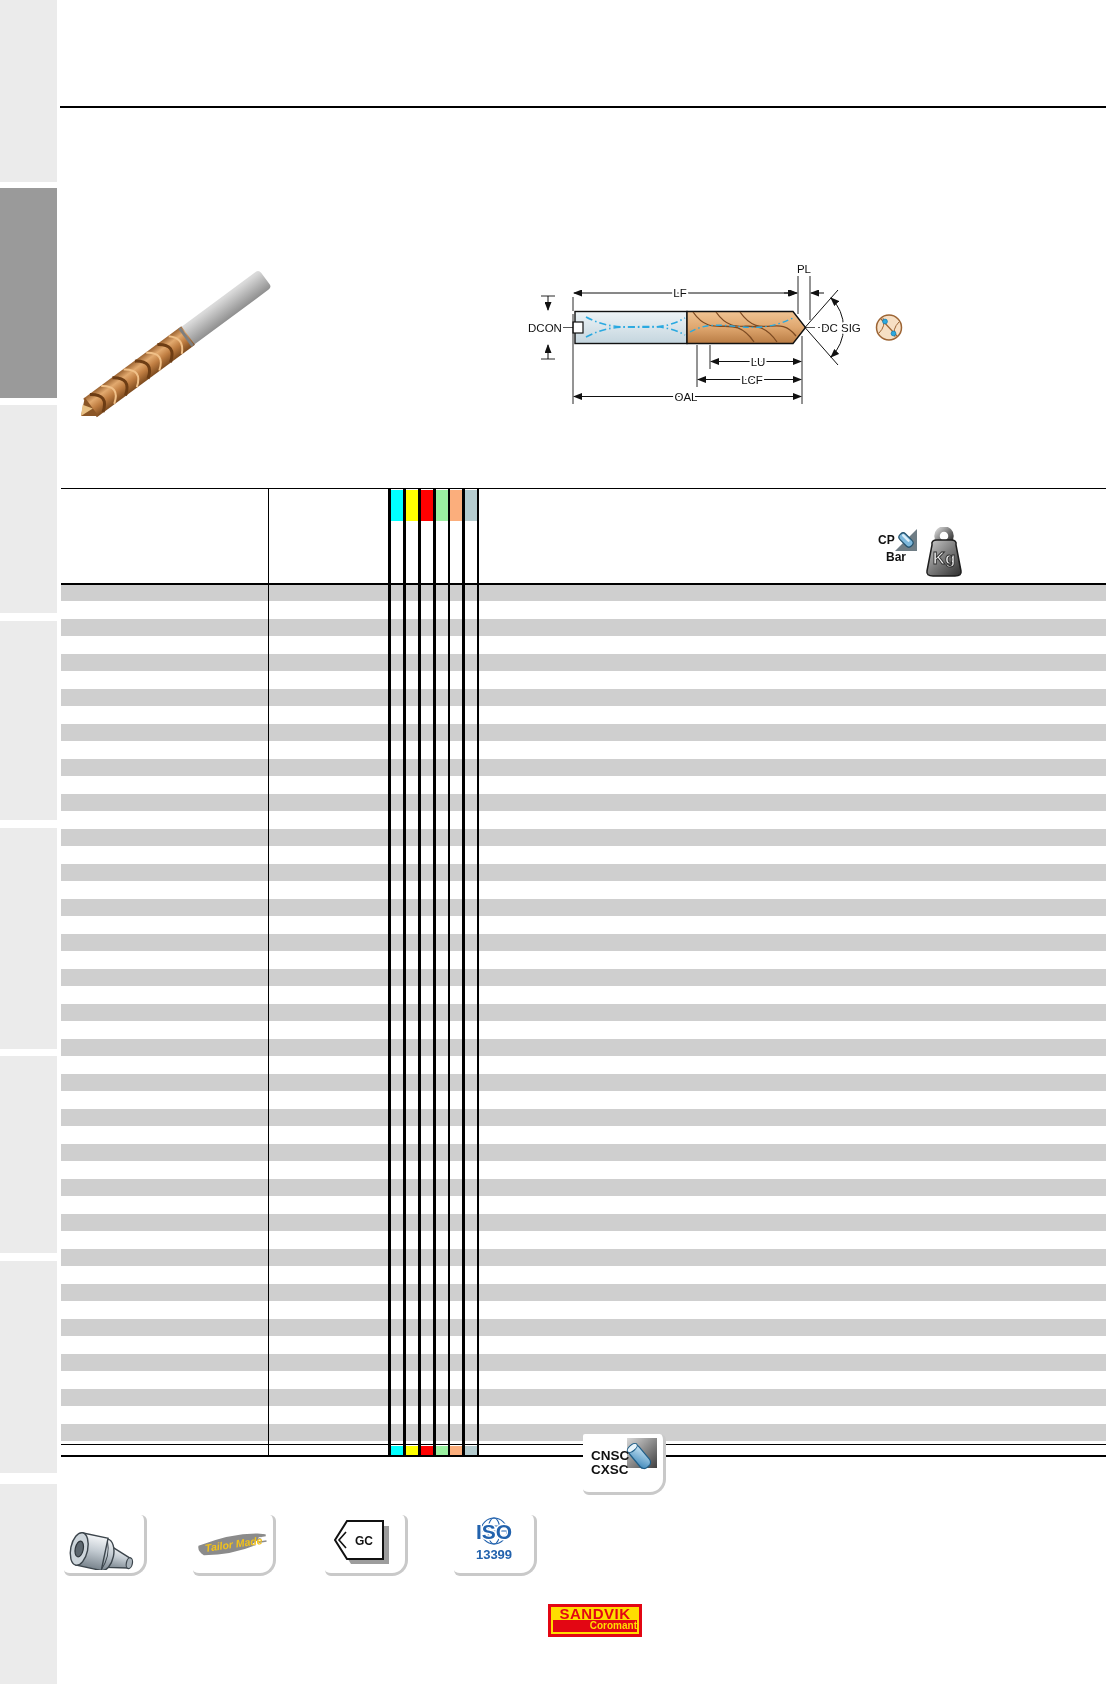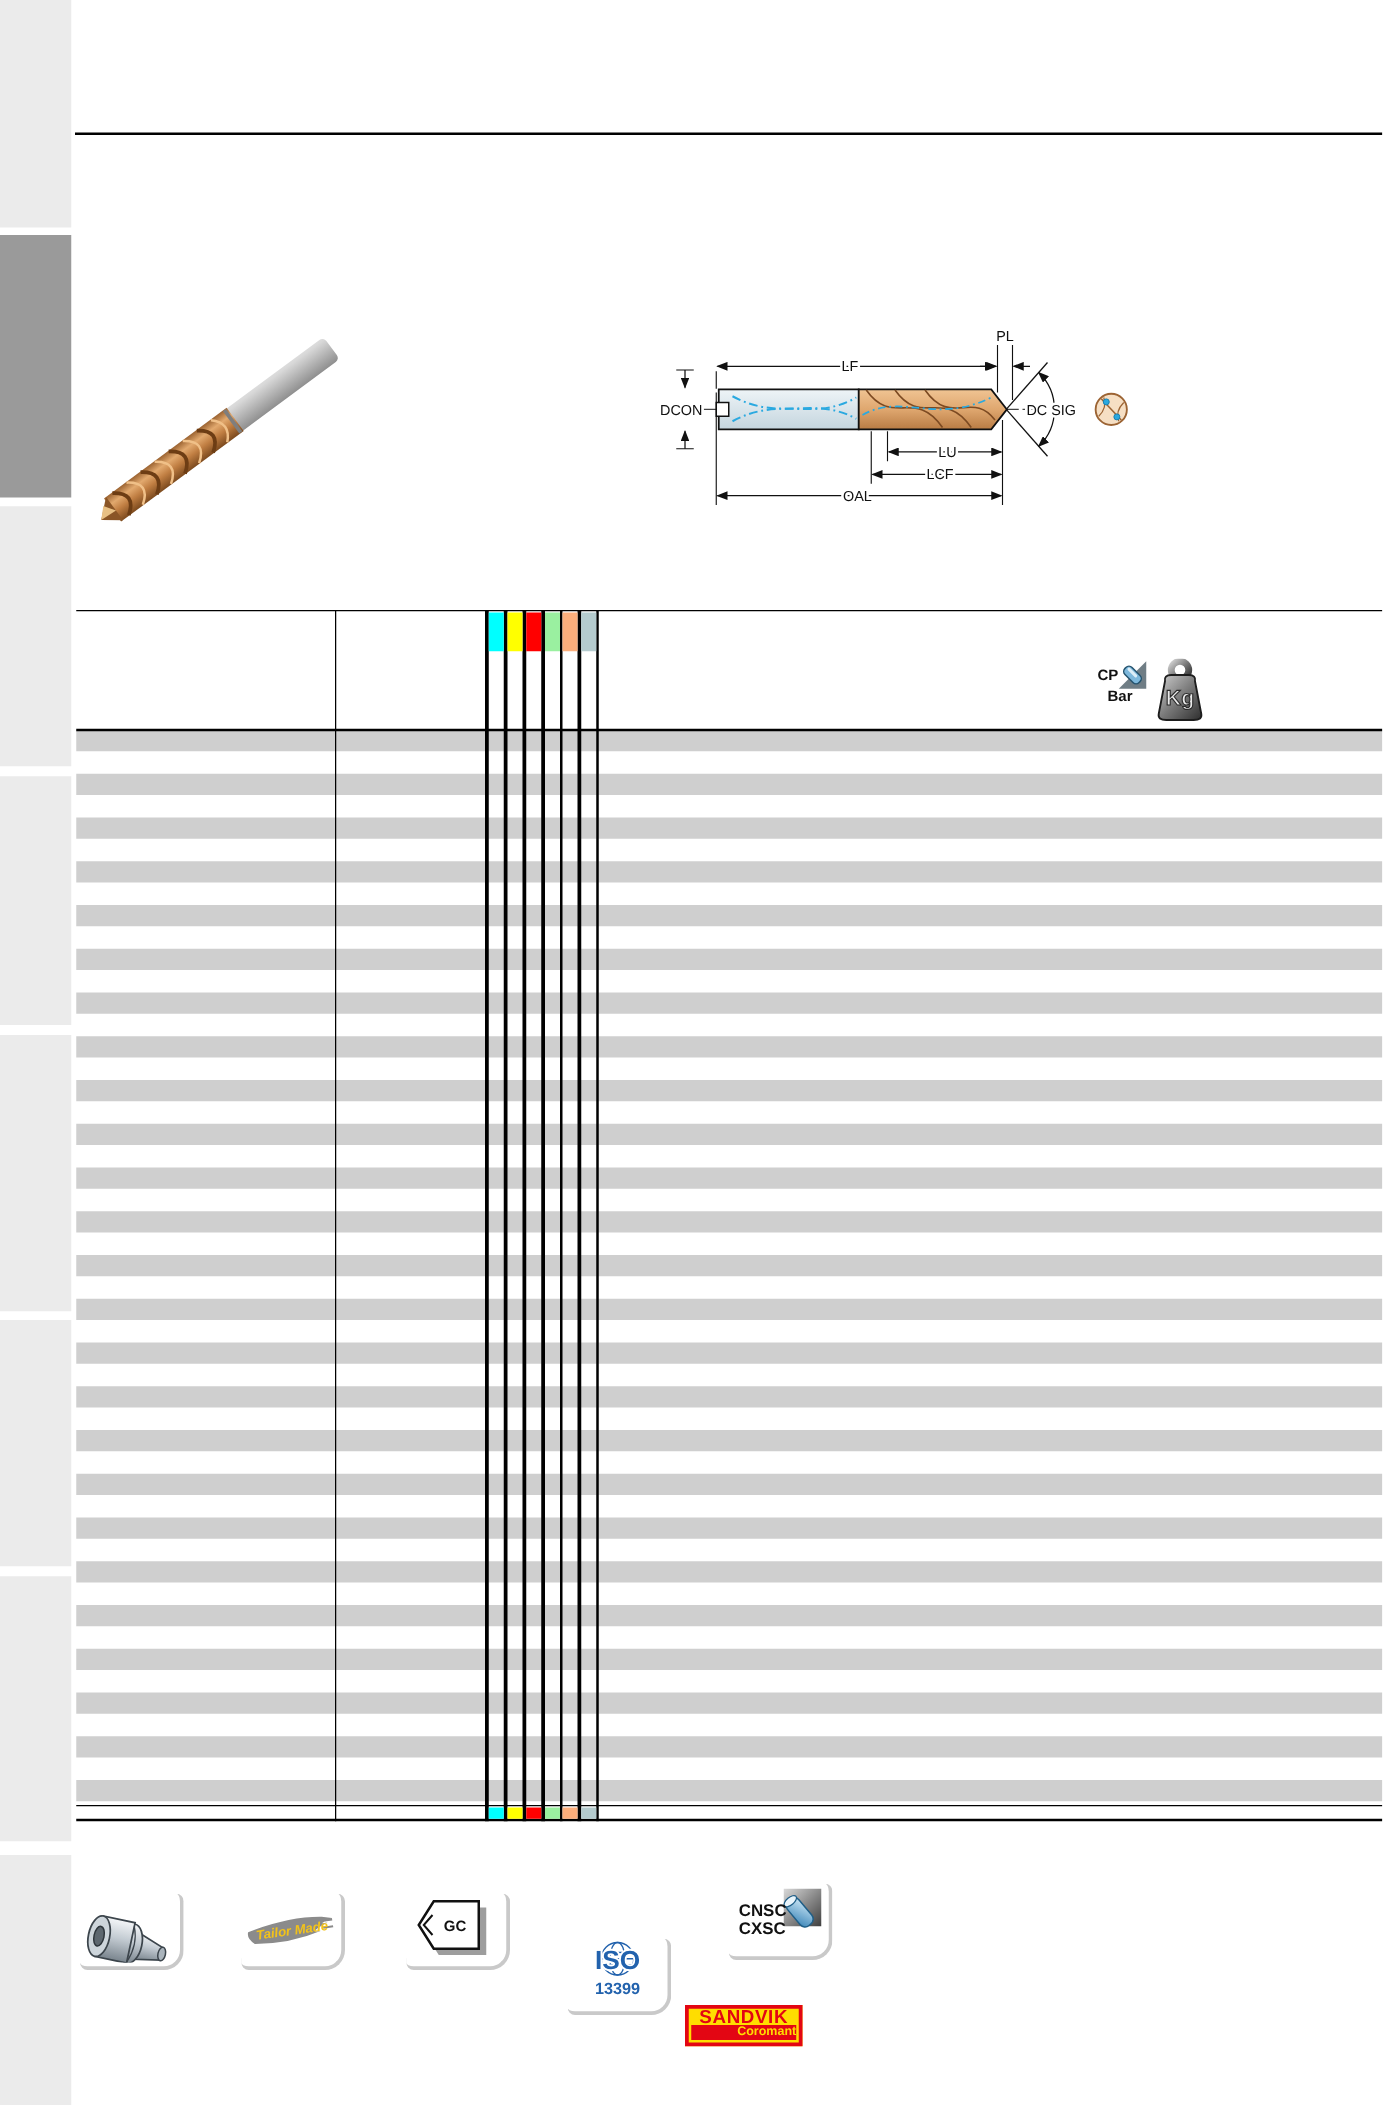--- a/index.html
+++ b/index.html
@@ -258,33 +258,33 @@
 
   <div class="badge-card" style="left:325px;top:1515px;">
     <svg width="80" height="55" viewBox="0 0 80 55">
       <polygon points="22,8 60,8 60,46 22,46 10,27" fill="#9d9d9d" transform="translate(4,3)"></polygon>
       <polygon points="22,6 58,6 58,44 22,44 10,25" fill="#fff" stroke="#111" stroke-width="2"></polygon>
       <path d="M21,17 L14,25 L21,33" fill="none" stroke="#111" stroke-width="1.6"></path>
       <text x="39" y="29.5" text-anchor="middle" font-size="12" font-weight="bold" fill="#111">GC</text>
     </svg>
   </div>
 
-  <div class="badge-card" style="left:454px;top:1515px;margin-top:36px;">
+  <div class="badge-card" style="left:454px;top:1515px;">
     <svg width="80" height="55" viewBox="0 0 80 55">
       <g stroke="#2262ad" fill="none" stroke-width="1.1">
         <circle cx="40" cy="16" r="13"></circle>
         <ellipse cx="40" cy="16" rx="6" ry="13"></ellipse>
         <path d="M28,11 L52,11 M27,16 L53,16 M28,21 L52,21"></path>
       </g>
       <text x="40" y="24" text-anchor="middle" font-size="21" font-weight="bold" fill="#2262ad" style="paint-order:stroke;stroke:#fff;stroke-width:3px;">ISO</text>
       <text x="40" y="44" text-anchor="middle" font-size="13" font-weight="bold" fill="#2262ad">13399</text>
     </svg>
   </div>
 
-  <div class="badge-card" style="left:583px;top:1507px;text-decoration:underline;">
+  <div class="badge-card" style="left:583px;top:1434px;text-decoration:underline;">
     <svg width="80" height="55" viewBox="0 0 80 55">
       <defs>
         <linearGradient id="sq" x1="0" y1="0" x2="1" y2="1">
           <stop offset="0" stop-color="#d9d9d9"></stop>
             <stop offset="0.5" stop-color="#8a8a8a"></stop>
             <stop offset="1" stop-color="#3f3f3f"></stop>
         </linearGradient>
         <linearGradient id="pin" x1="0" y1="0" x2="1" y2="1">
           <stop offset="0" stop-color="#cfe9f7"></stop>
             <stop offset="1" stop-color="#3a85b8"></stop>

